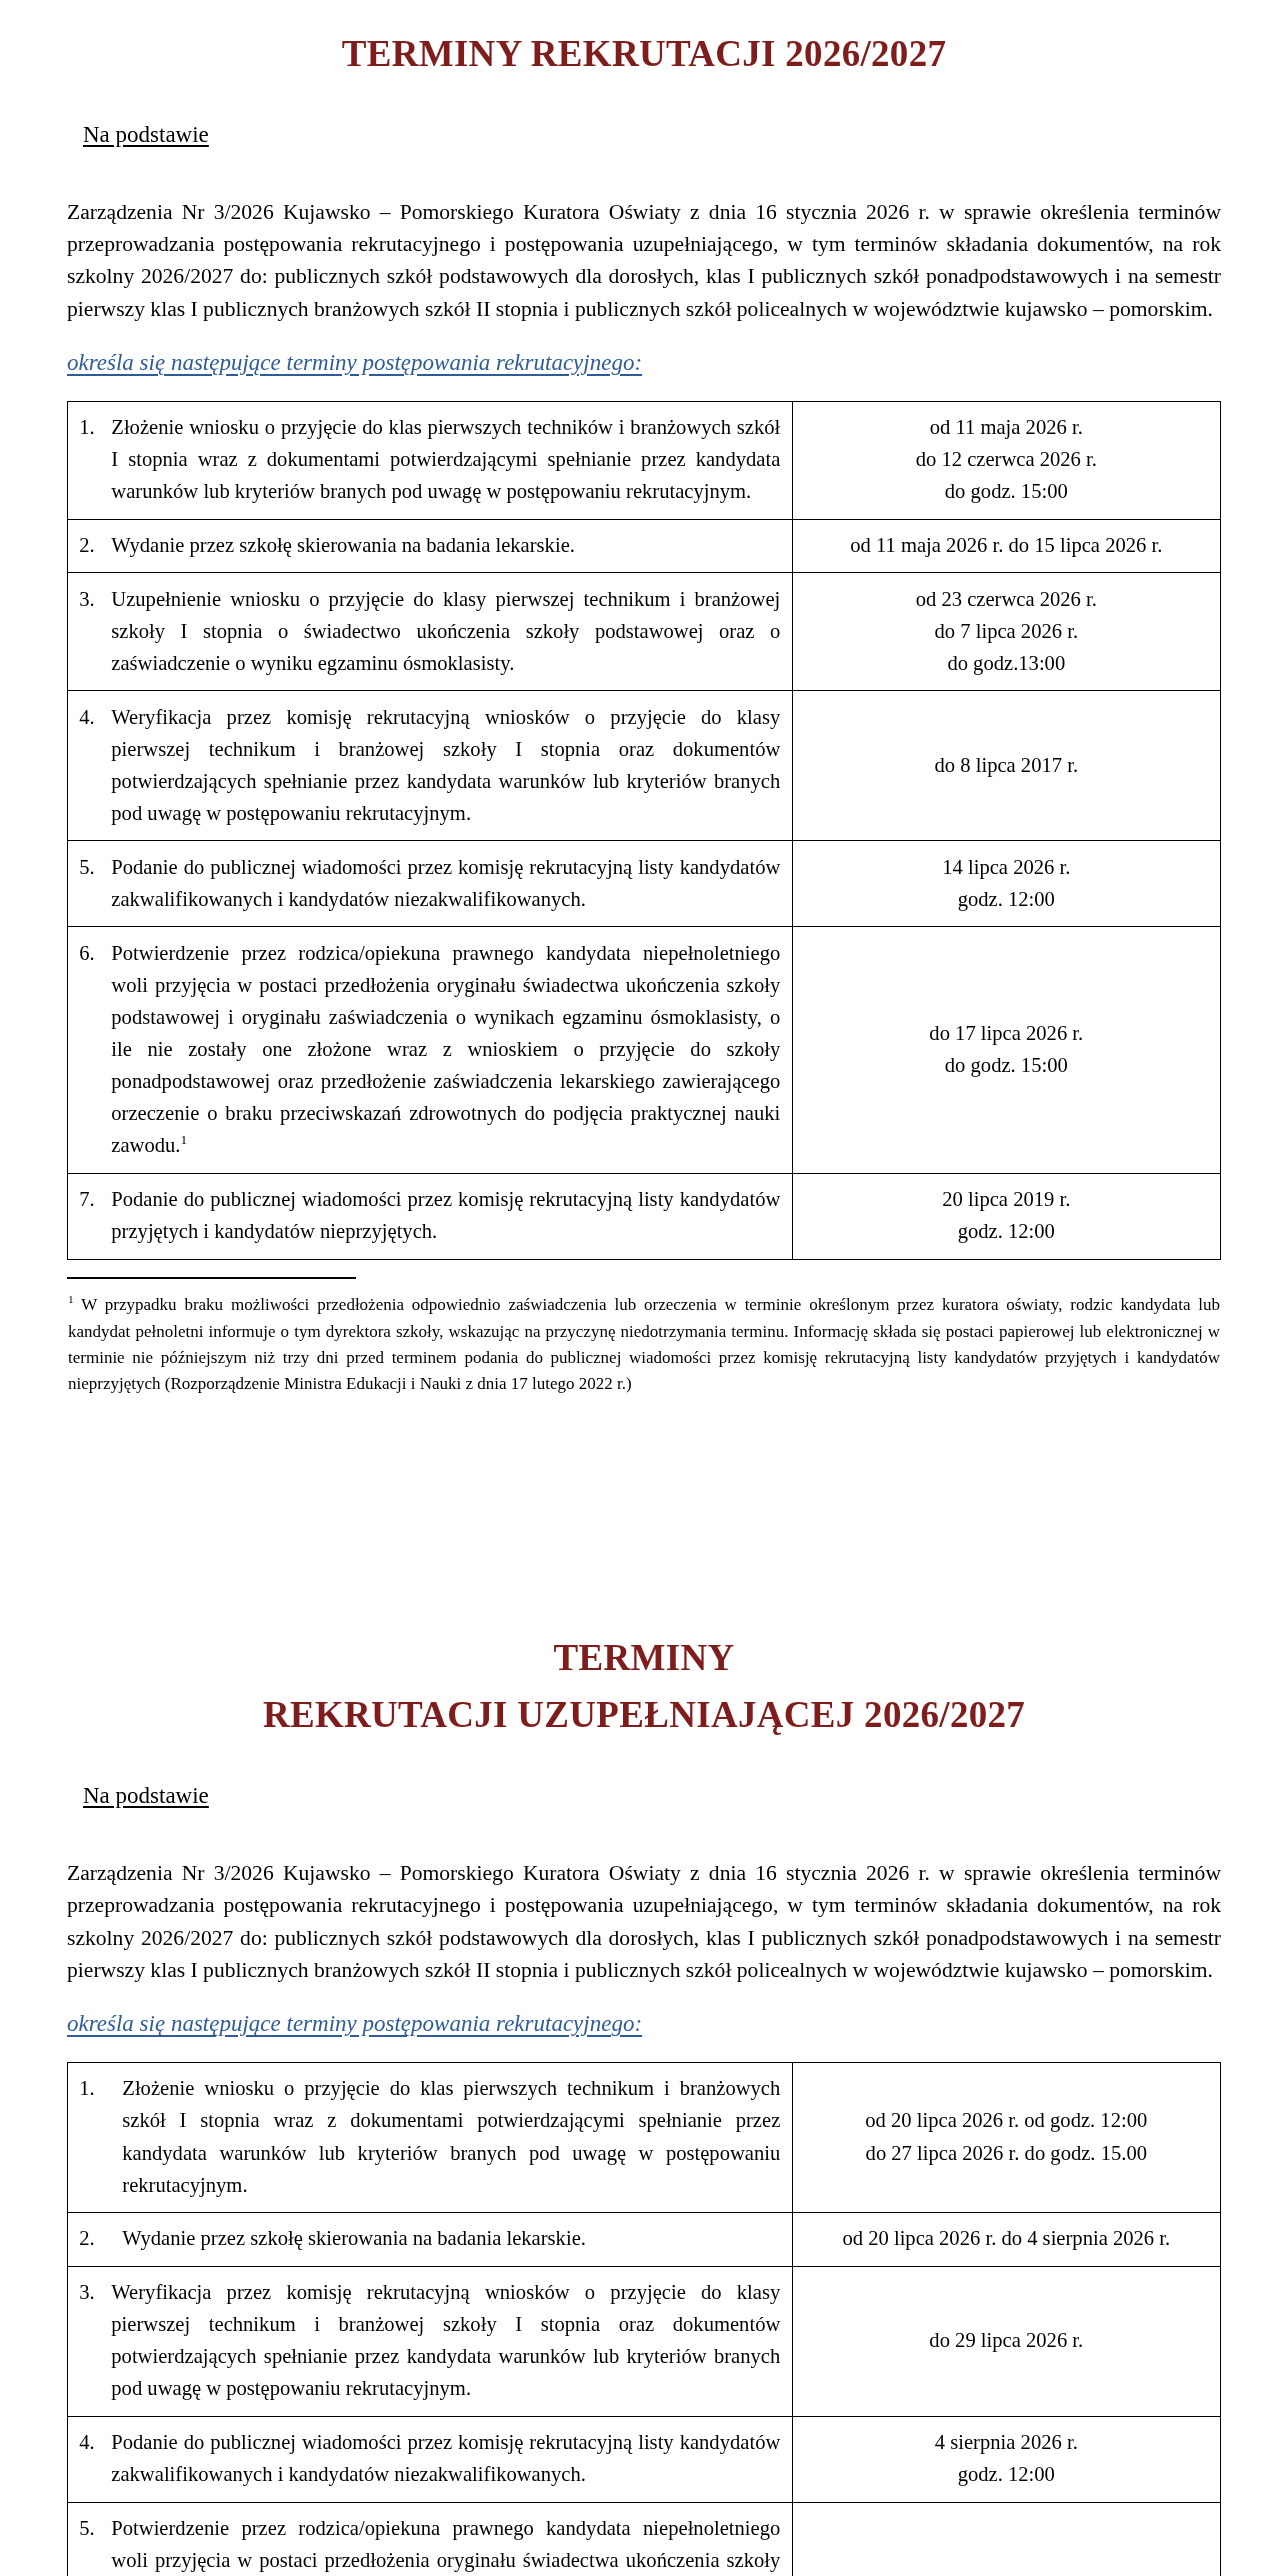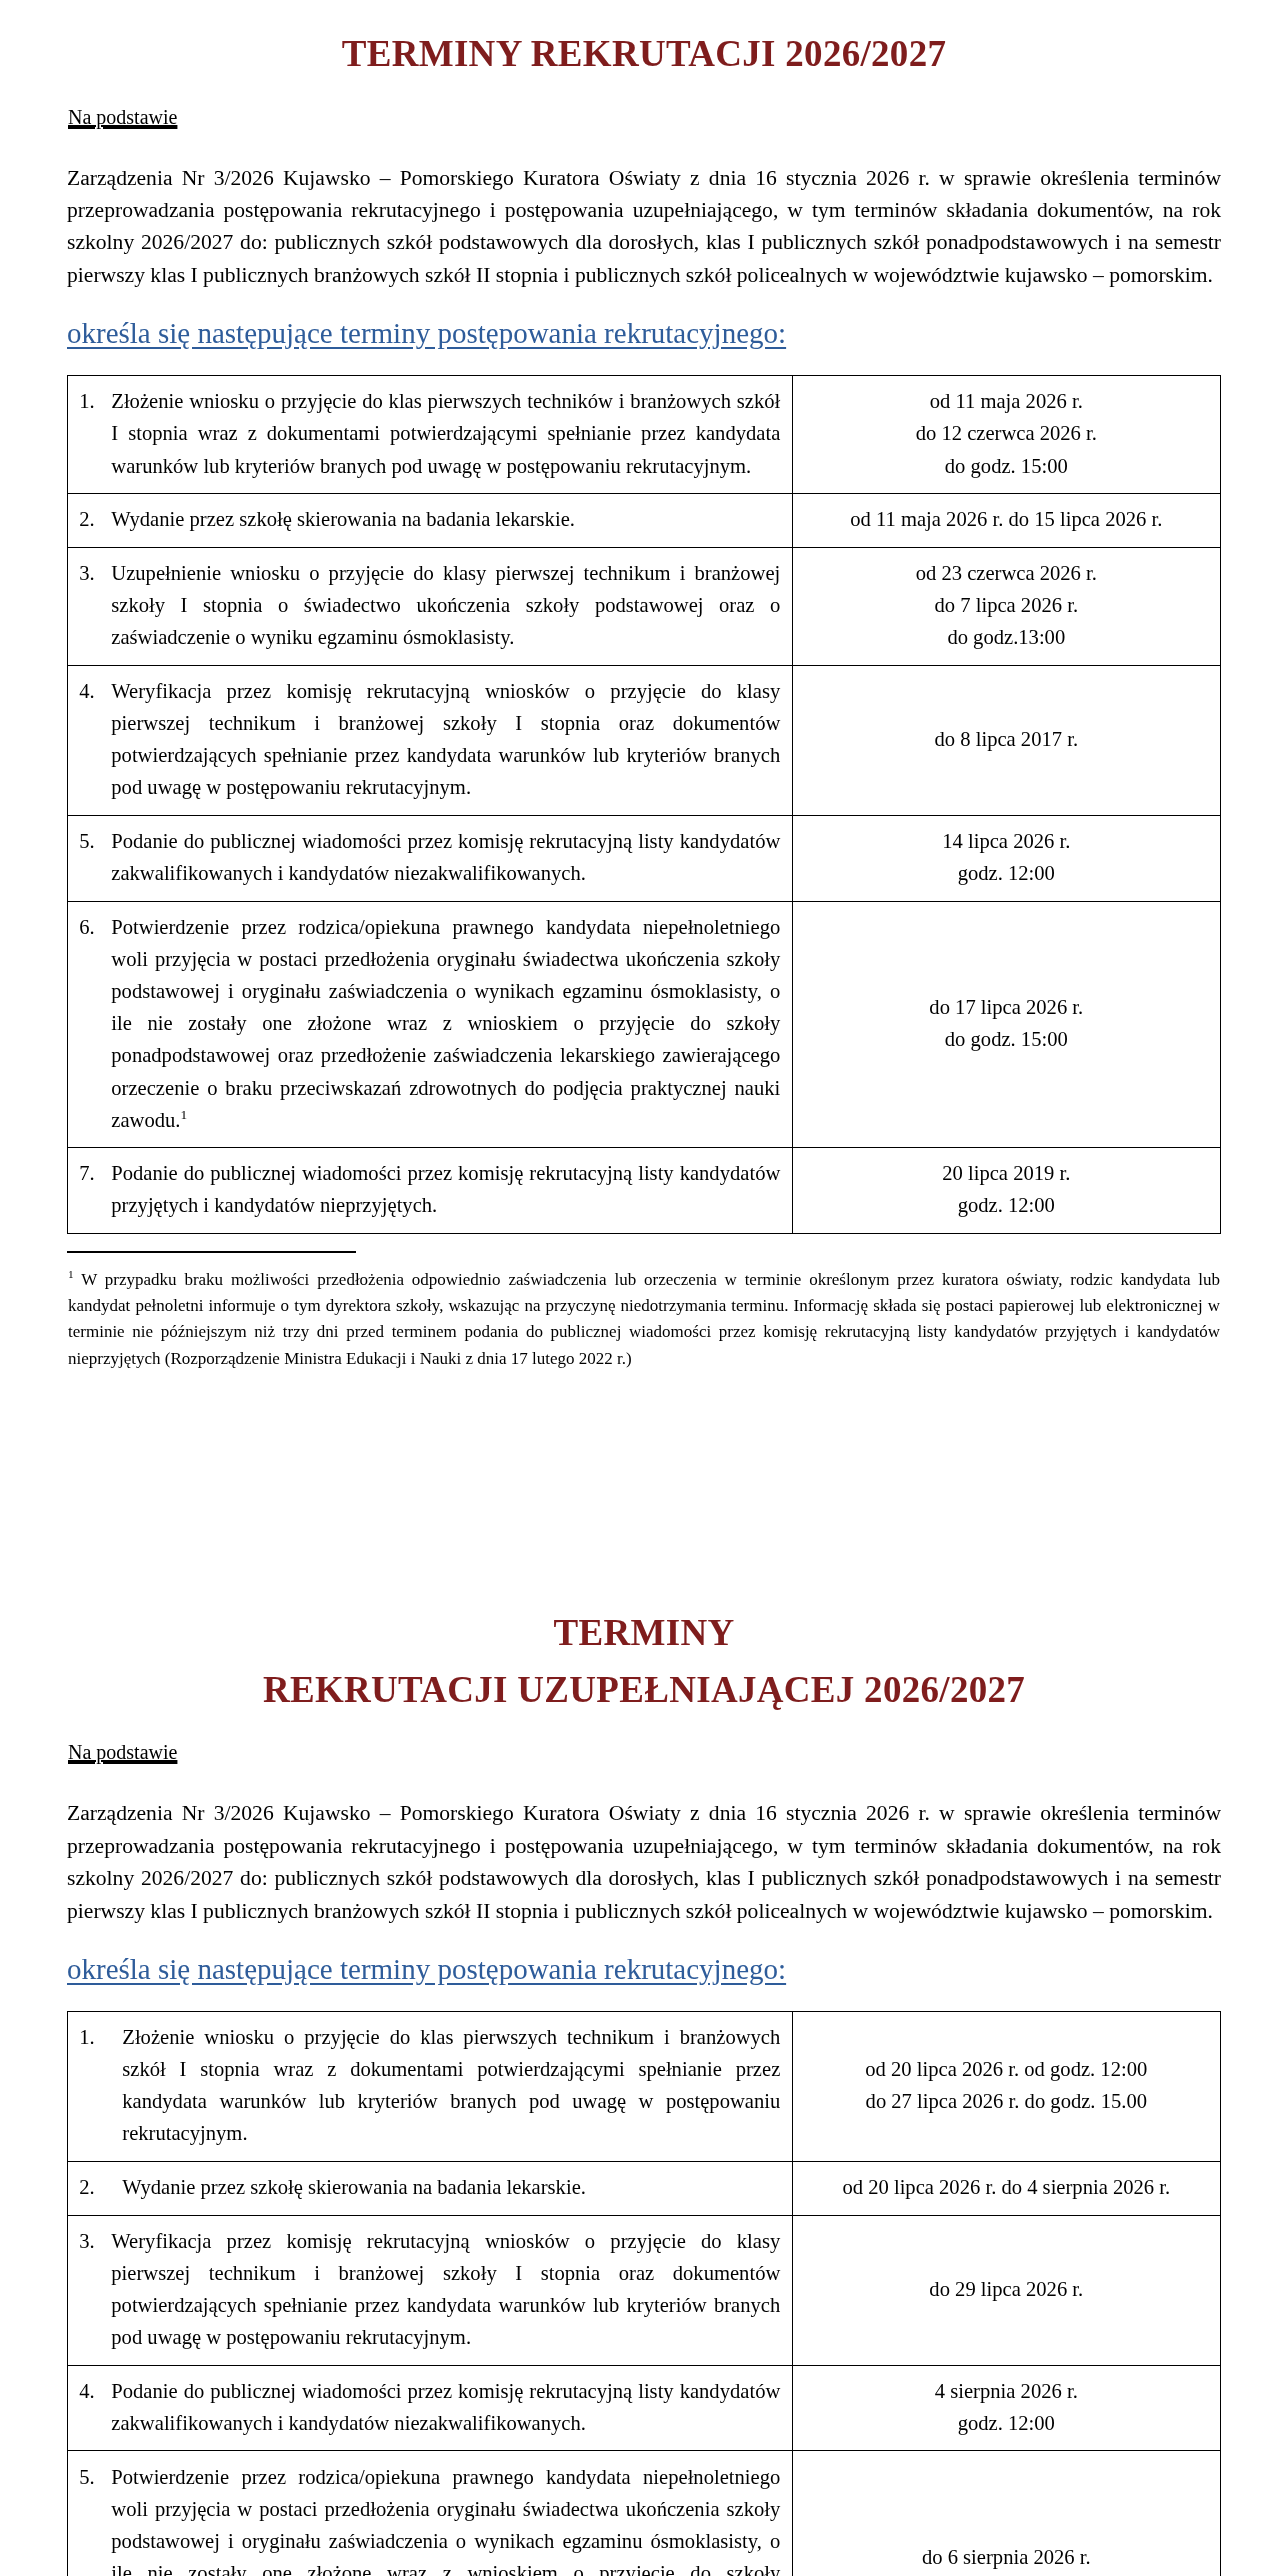--- a/index.html
+++ b/index.html
@@ -32,25 +32,24 @@
     text-align:center;
     letter-spacing:0.3px;
     margin:0;
   }
   .title-block-1{ padding-top:32px; }
   .title-block-2{ padding-top:15.5px; }
   .doc-title.l2{ margin-top:13.4px; }
 
   
   .label-line{
-    font-size:20px;
+    font-size:23px;
     line-height:1.35;
-    margin:1px;
+    margin:16px;
     padding:0;
-    text-decoration:underline;
   }
   .label-line span.u{
     text-decoration:underline;
     text-underline-offset:3.1px;
   }
   .spacer-sm{height:21.6px;}
   .spacer-md{height:30px;}
   .spacer-xxl{height:222px;}
 
   .basis-label{ padding-top:27px; }
@@ -58,26 +57,27 @@
   .intro{
     font-size:21.6px;
     line-height:1.50;
     text-align:justify;
     text-justify:inter-word;
     margin:0;
     hyphens:none;
   }
 
   .section-link{
-    font-size:29px;
+    font-size:23px;
     line-height:1.4;
     color:#2E5C9A;
     text-decoration:underline;
     text-underline-offset:3.6px;
     margin:0;
+    font-style:italic;
   }
 
   
   table.terms{
     width:1154px;
     border-collapse:collapse;
     table-layout:fixed;
     margin:0;
     border:1.5px solid #000;
   }

